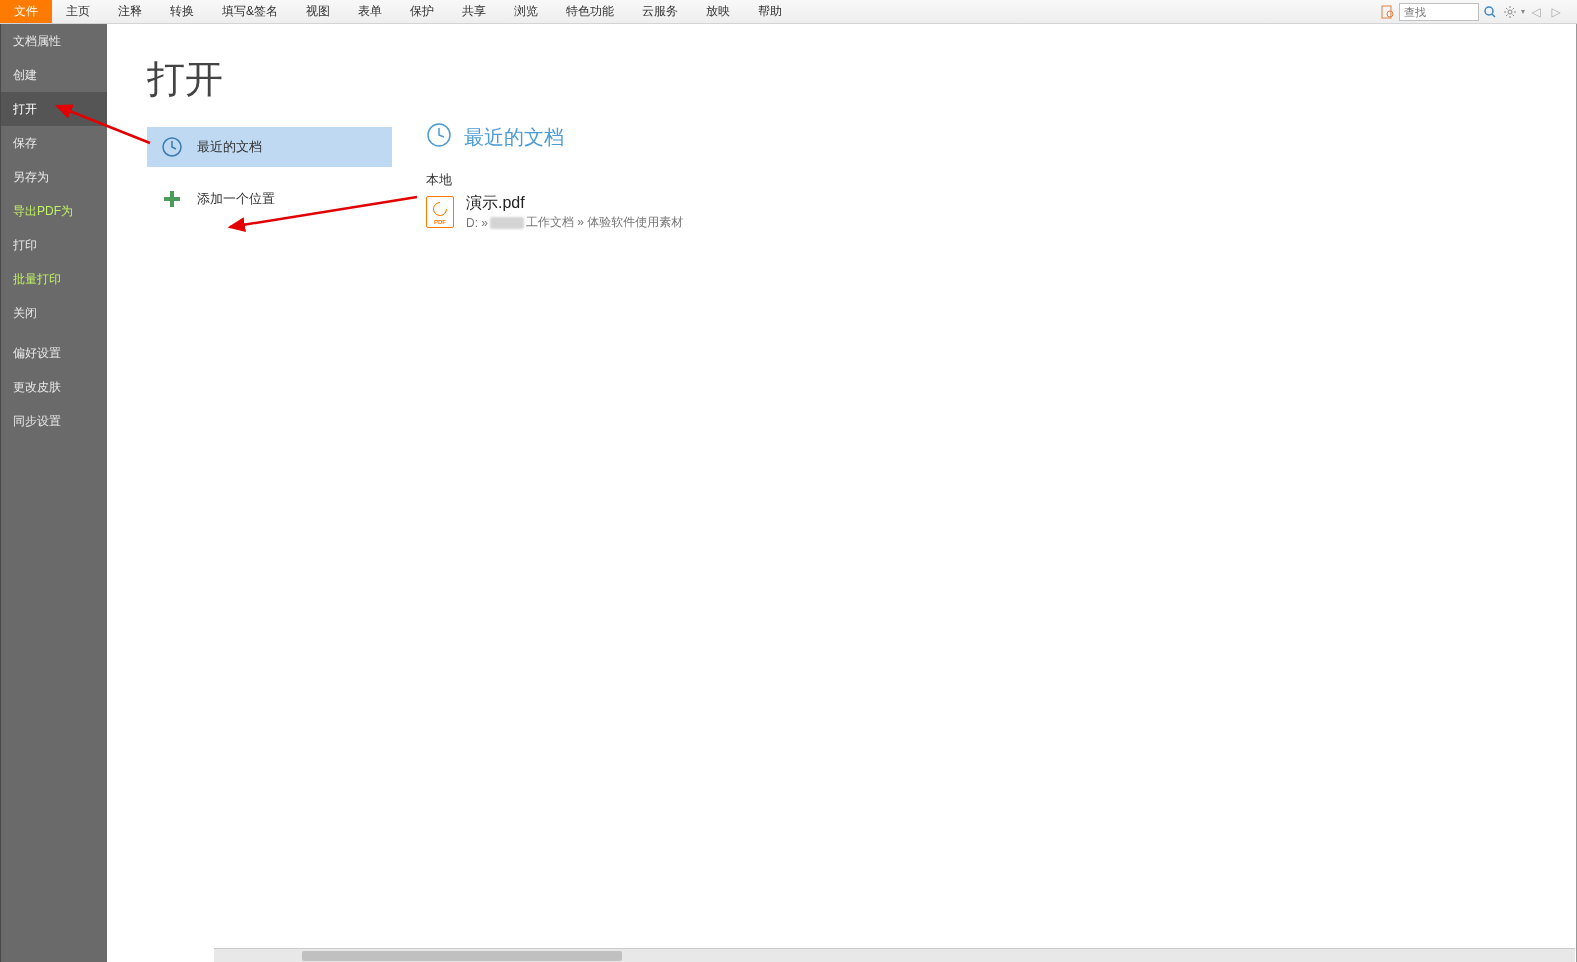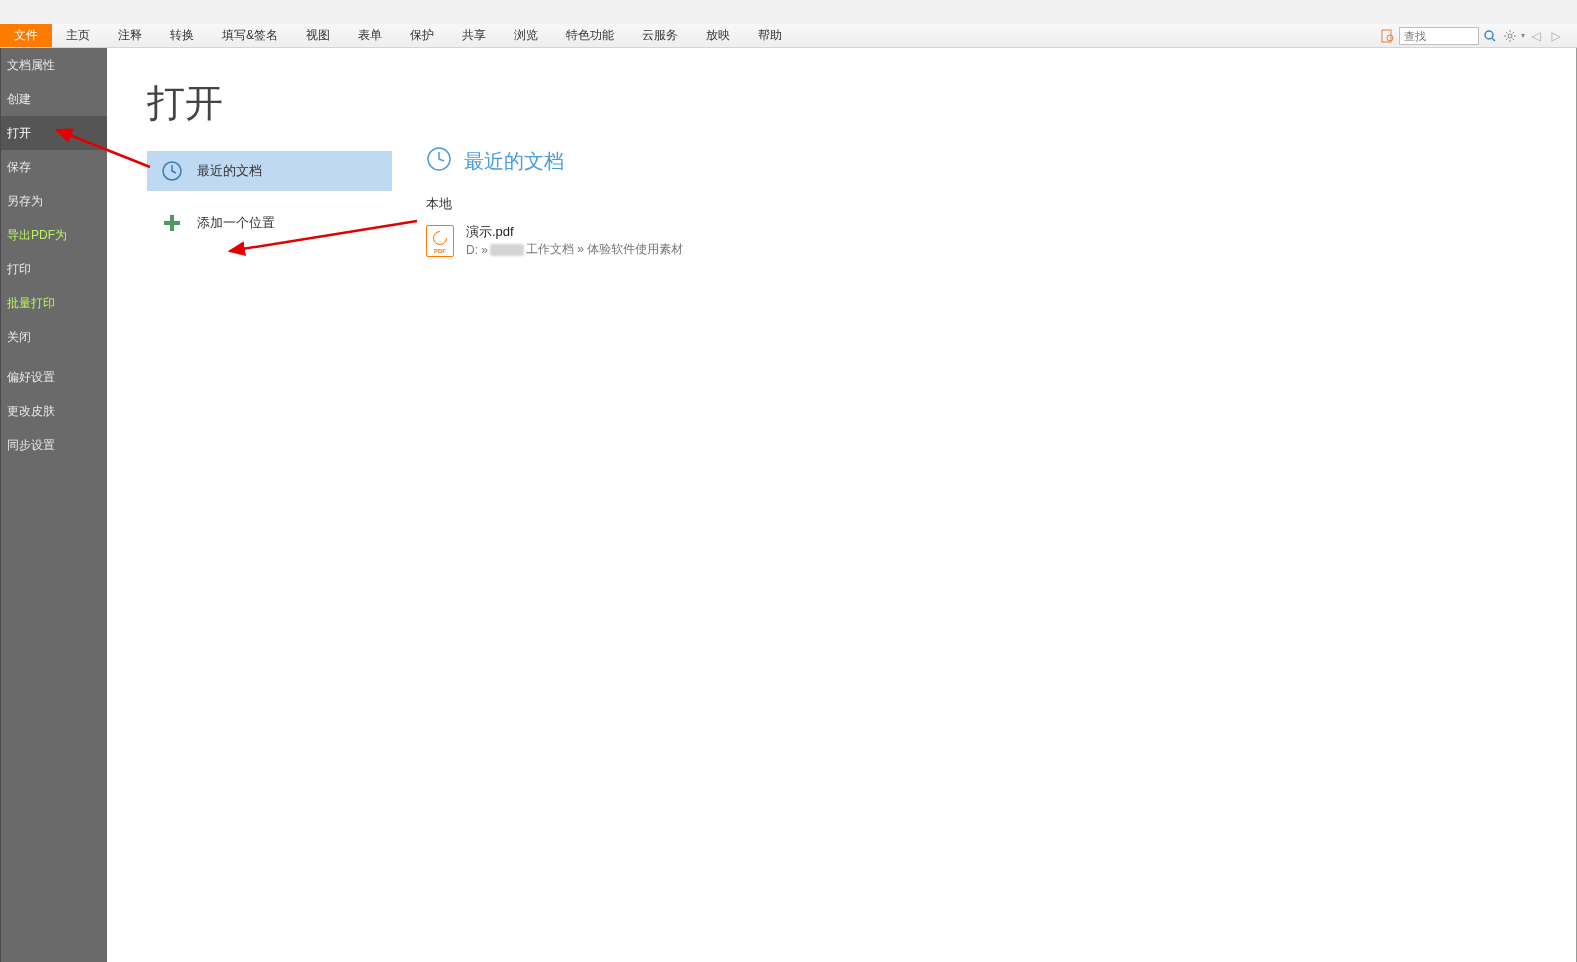--- a/index.html
+++ b/index.html
@@ -6,21 +6,20 @@
     body { width: 1577px; height: 962px; background: #f0f0f0; overflow: hidden; position: relative; }
     
     .top-menu {
       height: 24px;
       background: linear-gradient(to bottom, #f8f8f8, #eeeeee);
       border-bottom: 1px solid #d4d4d4;
       display: flex;
       align-items: stretch;
       font-size: 12px;
       color: #333;
-      margin-top: 24px;
     }
     .top-menu-item {
       padding: 0 14px;
       display: flex;
       align-items: center;
       cursor: pointer;
     }
     .top-menu-item.active {
       background: #ff7a00;
       color: #fff;
@@ -63,21 +62,21 @@
       display: flex;
       flex-direction: column;
       border-left: 1px solid #4a4a4a;
     }
     .sidebar-item {
       height: 34px;
       color: #e8e8e8;
       font-size: 12px;
       display: flex;
       align-items: center;
-      padding-left: 6px;
+      padding-left: 12px;
       cursor: pointer;
     }
     .sidebar-item.selected {
       background: #555555;
       color: #fff;
     }
     .sidebar-item.disabled {
       color: #bef264;
     }
     .sidebar-spacer-small { height: 6px; }
@@ -131,35 +130,34 @@
       align-items: center;
       gap: 12px;
       color: #4a9bd8;
       font-size: 20px;
       font-weight: 300;
       margin-bottom: 18px;
     }
     .section-label {
       font-size: 13px;
       color: #333;
-      margin-bottom: 6px;
     }
     .file-row {
       display: flex;
       align-items: center;
       gap: 12px;
       padding: 4px 0;
       cursor: pointer;
     }
     .file-info {
       display: flex;
       flex-direction: column;
     }
     .file-name {
-      font-size: 13px;
+      font-size: 16px;
       color: #222;
     }
     .file-path {
       font-size: 12px;
       color: #777;
       display: flex;
       align-items: center;
       gap: 2px;
     }
     .path-blur {

